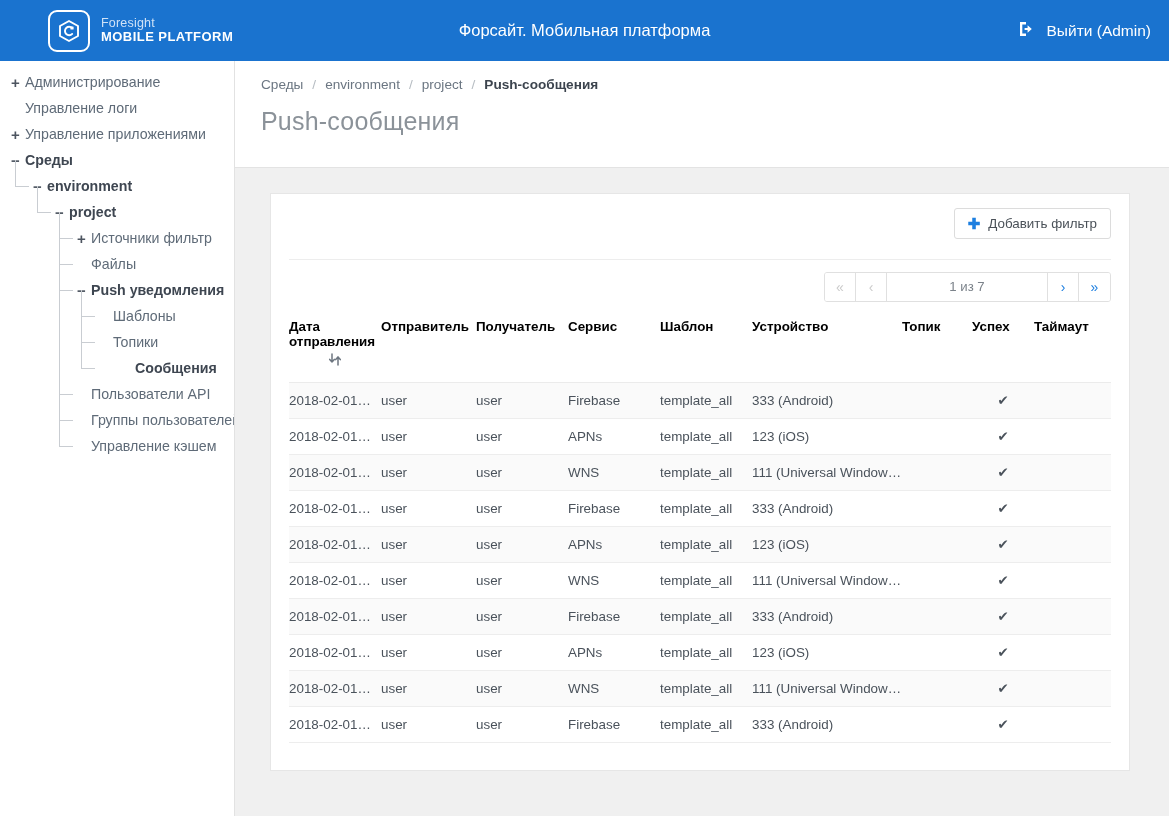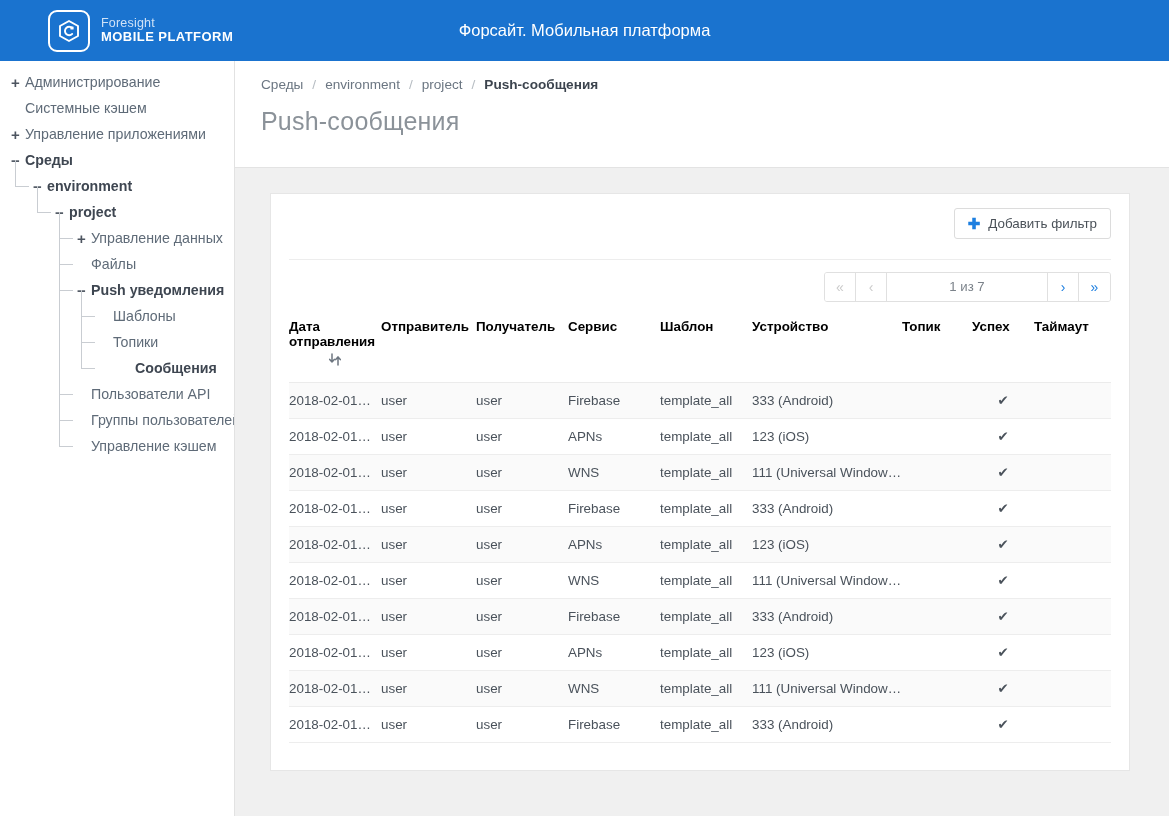--- a/index.html
+++ b/index.html
@@ -206,51 +206,60 @@
       </svg>
     </div>
     <div class="brand-text">
       <div class="brand-line1">Foresight</div>
       <div class="brand-line2">MOBILE PLATFORM</div>
     </div>
   </div>
 
   <div class="topbar-title">Форсайт. Мобильная платформа</div>
 
+  <div class="logout">
+    <span>
+      <svg width="18" height="18" viewBox="0 0 18 18" aria-hidden="true">
+        <path d="M2 2 h6 v2.4 H4.3 v9.2 H8 V16 H2 Z" fill="#ffffff"></path>
+        <path d="M9.6 5.2 L13.8 9 L9.6 12.8 V10.1 H6.6 V7.9 H9.6 Z" fill="#ffffff"></path>
+      </svg>
+    </span>
+    <span>Выйти (Admin)</span>
+  </div>
 </div>
 
 <div class="sidebar">
   <div id="nav-list">
       <div class="navitem" style="padding-left: 8px;">
         <span class="exp">+</span>
         <span class="lbl">Администрирование</span>
       </div>
       <div class="navitem" style="padding-left: 8px;">
         <span class="exp blank"></span>
-        <span class="lbl">Системные кэшем</span>
+        <span class="lbl">Управление логи</span>
       </div>
       <div class="navitem" style="padding-left: 8px;">
         <span class="exp">+</span>
         <span class="lbl">Управление приложениями</span>
       </div>
       <div class="navitem bold" style="padding-left: 8px;">
         <span class="exp">−</span>
         <span class="lbl">Среды</span>
       </div>
       <div class="navitem bold" style="padding-left: 30px;">
         <span class="exp">−</span>
         <span class="lbl">environment</span>
       </div>
       <div class="navitem bold" style="padding-left: 52px;">
         <span class="exp">−</span>
         <span class="lbl">project</span>
       </div>
       <div class="navitem" style="padding-left: 74px;">
         <span class="exp">+</span>
-        <span class="lbl">Управление данных</span>
+        <span class="lbl">Источники фильтр</span>
       </div>
       <div class="navitem" style="padding-left: 74px;">
         <span class="exp blank"></span>
         <span class="lbl">Файлы</span>
       </div>
       <div class="navitem bold" style="padding-left: 74px;">
         <span class="exp">−</span>
         <span class="lbl">Push уведомления</span>
       </div>
       <div class="navitem" style="padding-left: 96px;">

